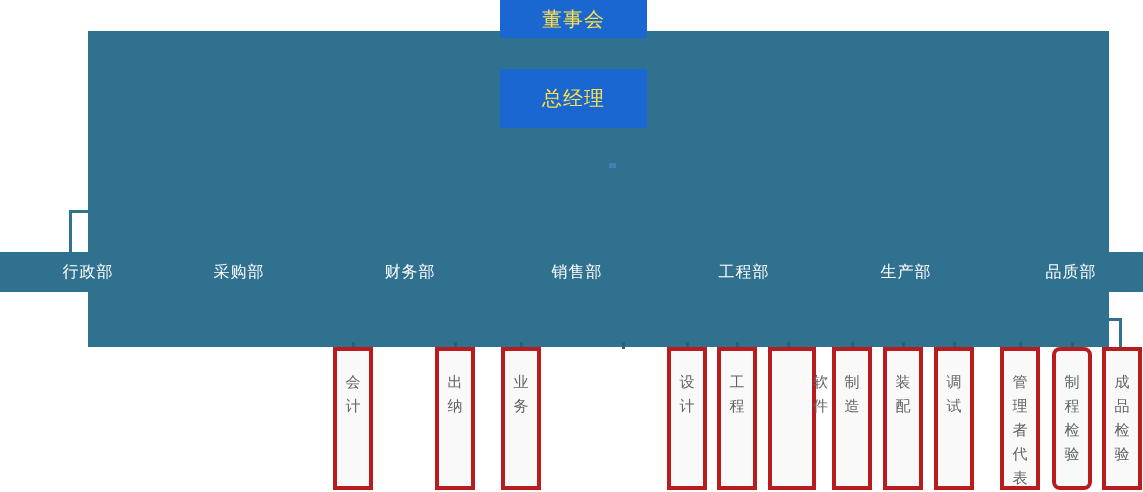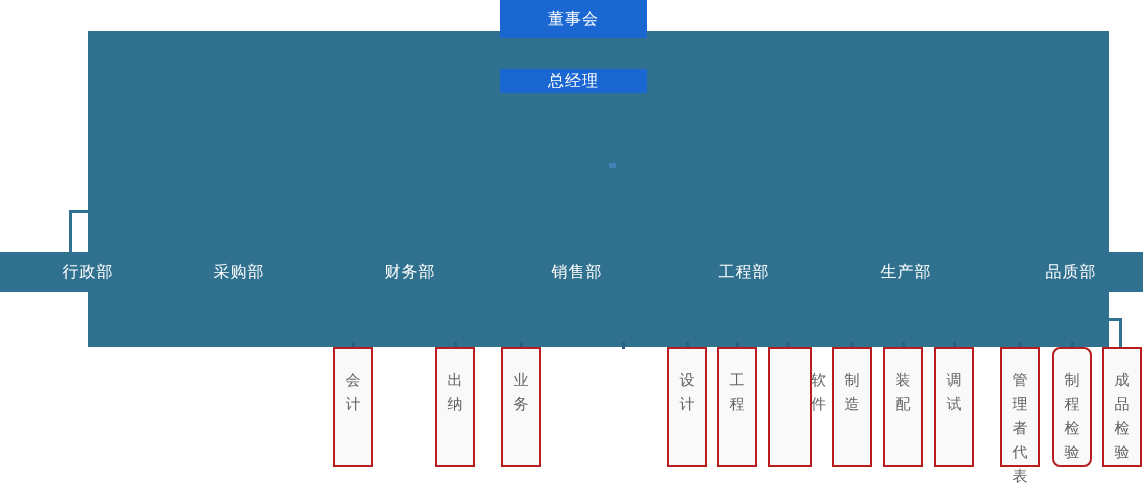--- a/index.html
+++ b/index.html
@@ -14,22 +14,22 @@
   .abs { position: absolute; box-sizing: border-box; }
 
   
   .backdrop { background: #30718F; }
 
   
   .node {
     display: flex;
     align-items: center;
     justify-content: center;
-    color: #ffffff;
-    font-size: 16px;
+    color: #fde047;
+    font-size: 20px;
     font-weight: 400;
     letter-spacing: 1px;
   }
   .node-blue { background: #1B67D2; }
   .node-navy { background: #1C4584; }
 
   
   .dept-label {
     top: 252px;
     height: 40px;
@@ -39,24 +39,24 @@
     font-weight: 400;
     letter-spacing: 1px;
     transform: translateX(-50%);
     white-space: nowrap;
     text-align: center;
   }
 
   
   .team-box {
     top: 347px;
-    height: 120px;
+    height: 143px;
     width: 40px;
     background: #F8F9F8;
-    border: 2px solid #b91c1c;
+    border: 4px solid #b91c1c;
   }
   .team-box .vtext {
     display: block;
     width: 17px;
     margin: 0 auto;
     padding-top: 19px;
     font-size: 15px;
     line-height: 24px;
     color: #636363;
     text-align: center;
@@ -82,21 +82,21 @@
 
   <div class="abs line-teal" style="left:1108px; top:318px; width:14px; height:3px;"></div>
   <div class="abs line-teal" style="left:1119px; top:318px; width:3px; height:30px;"></div>
 
   <div class="abs stub-light" style="left:609px; top:163px; width:7px; height:5px;"></div>
 
   <div class="abs node node-blue" style="left:500px; top:0; width:147px; height:38px;">
     <span>董事会</span>
   </div>
 
-  <div class="abs node node-blue" style="left:500px; top:69px; width:147px; height:24px;">
+  <div class="abs node node-blue" style="left:500px; top:69px; width:147px; height:59px;">
     <span>总经理</span>
   </div>
 
 
   <div class="abs dept-label" style="left:88px;">行政部</div>
   <div class="abs dept-label" style="left:239px;">采购部</div>
   <div class="abs dept-label" style="left:410px;">财务部</div>
   <div class="abs dept-label" style="left:577px;">销售部</div>
   <div class="abs dept-label" style="left:744px;">工程部</div>
   <div class="abs dept-label" style="left:906px;">生产部</div>

